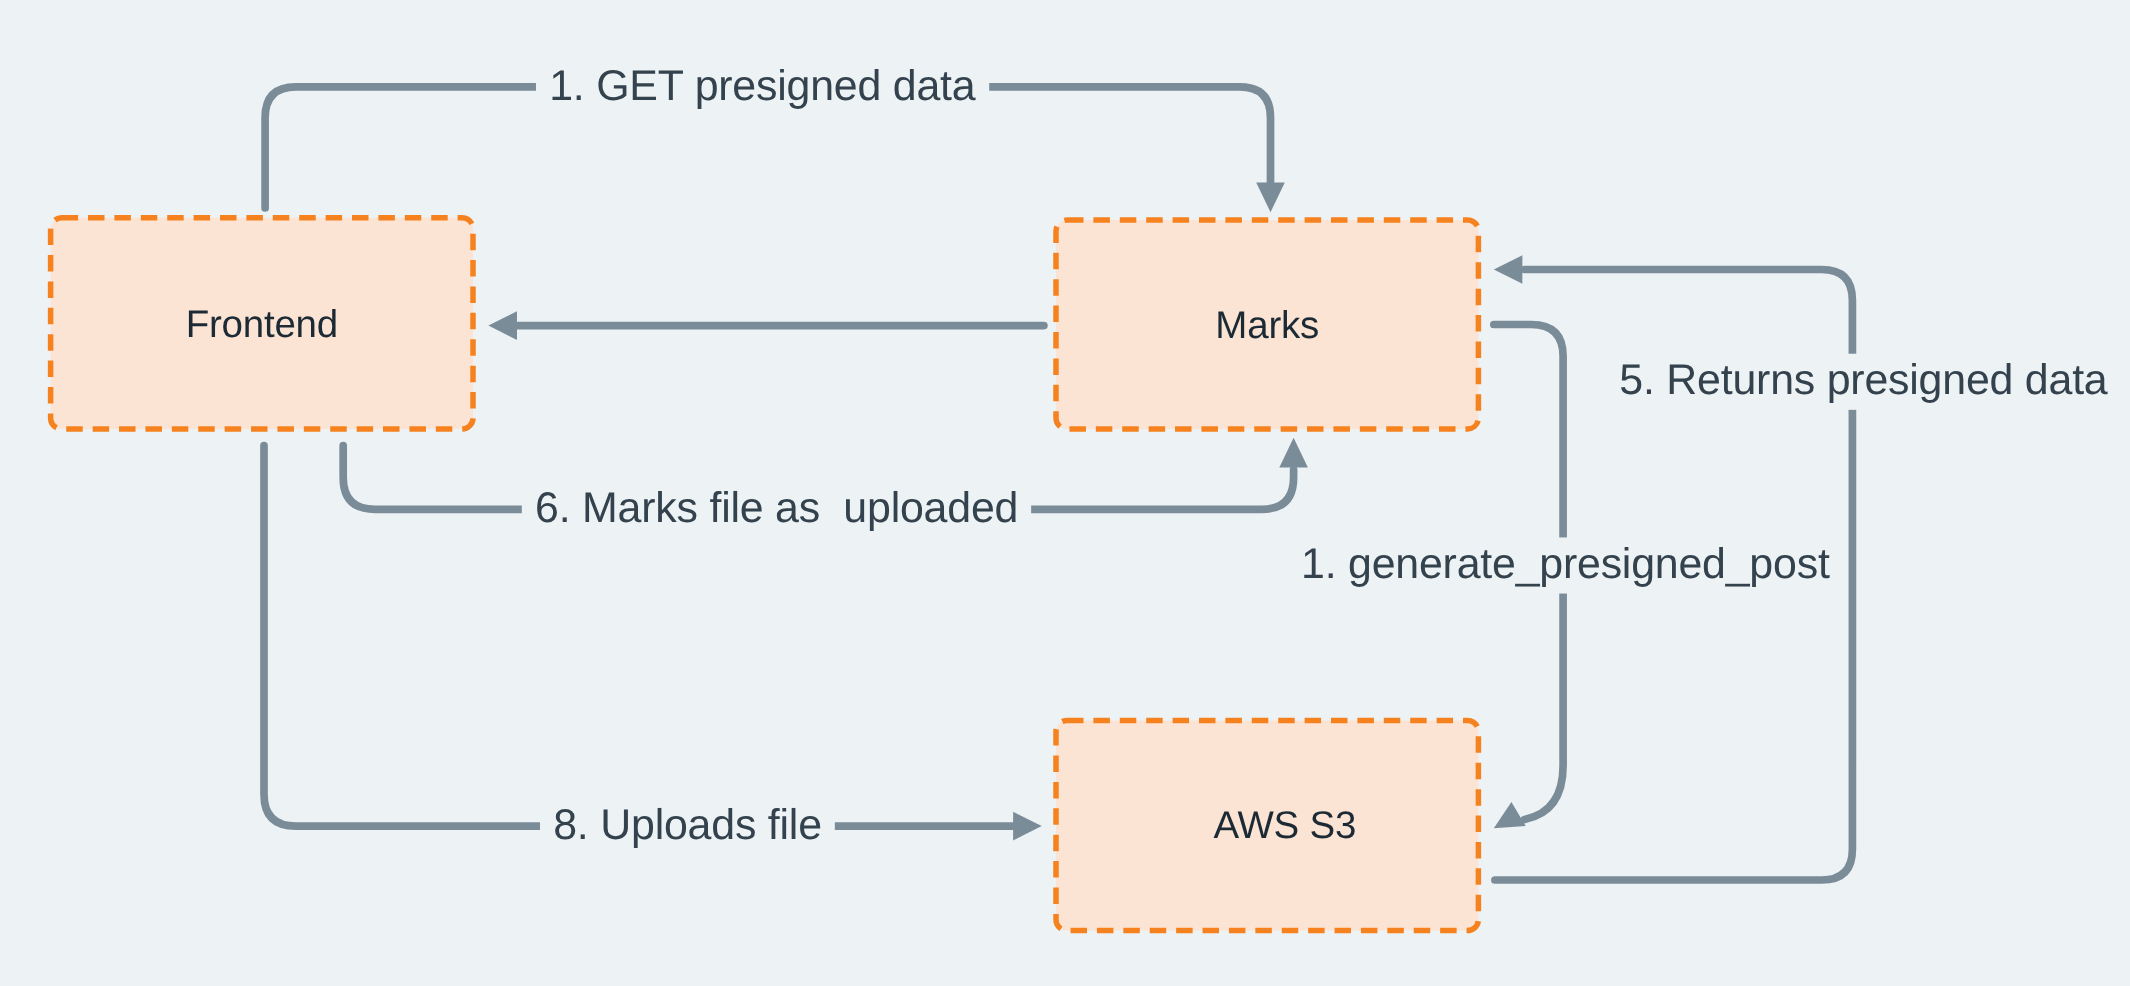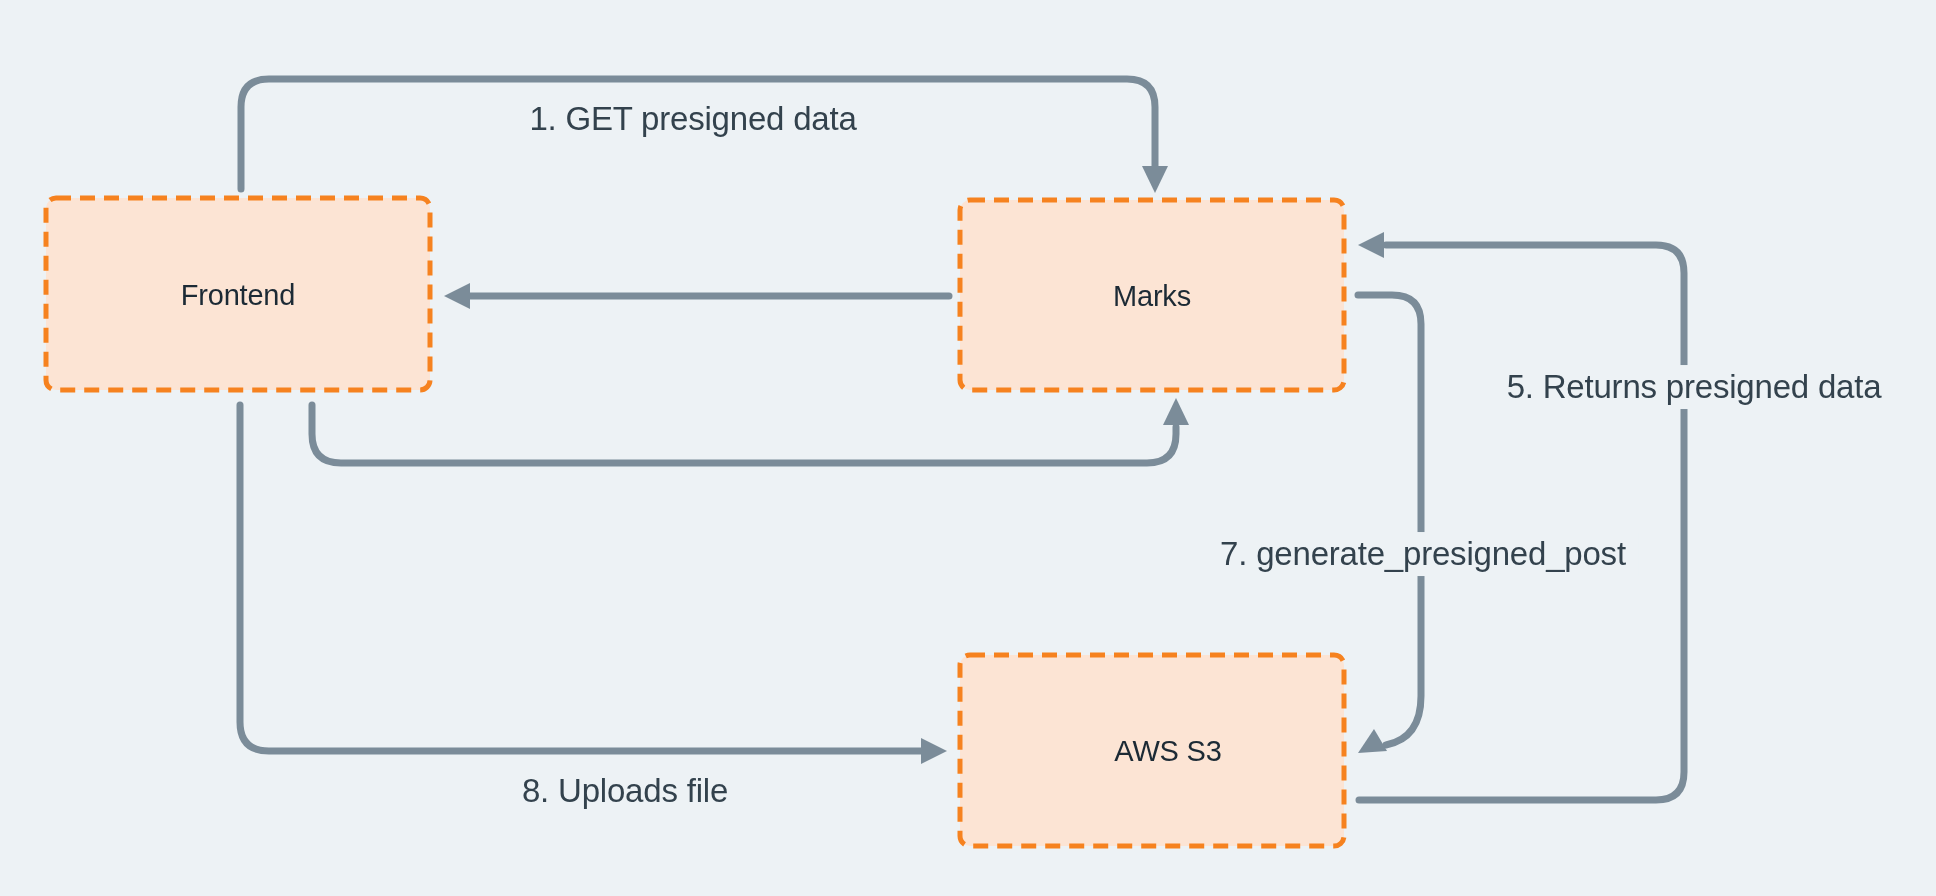--- a/index.html
+++ b/index.html
@@ -14,23 +14,23 @@
   html,body{width:1936px;height:896px;background:var(--bg);overflow:hidden;
     font-family:"Liberation Sans","DejaVu Sans",sans-serif;}
   .stage{position:relative;width:1936px;height:896px;background:var(--bg);}
   .stage svg{position:absolute;left:0;top:0;}
   .edge-line{stroke:var(--arrow);stroke-width:7;fill:none;stroke-linecap:round;}
   .edge-head{fill:var(--arrow);stroke:none;}
   .node-box{fill:var(--node-fill);stroke:var(--node-border);stroke-width:5;
     stroke-dasharray:15 9;}
   .label{position:absolute;transform:translate(-50%,-50%);white-space:pre;
     letter-spacing:-0.2px;}
-  .node-label{font-size:29px;color:var(--node-text);}
-  .edge-label{font-size:33px;color:var(--edge-text);background:var(--bg);
-    padding:3px 12px;line-height:1.15;margin-top:40px;}
+  .node-label{font-size:35px;color:var(--node-text);}
+  .edge-label{font-size:39px;color:var(--edge-text);background:var(--bg);
+    padding:3px 12px;line-height:1.15;}
   
   .nl-frontend{left:238px;top:295px;}
   .nl-django{left:1152px;top:296px;}
   .nl-aws{left:1152px;top:751px;margin-left:16px;}
   
   .el-1{left:693px;top:79px;}
   .el-2{left:1423px;top:514px;}
   .el-3{left:1694px;top:347px;}
   .el-4{left:690px;top:296px;}
   .el-5{left:625px;top:751px;}
@@ -69,17 +69,18 @@
       <rect class="node-box" x="960" y="200" width="384" height="190" rx="10"></rect>
       <rect class="node-box" x="960" y="655" width="384" height="191" rx="10"></rect>
     </g>
   </svg>
 
   <div class="label node-label nl-frontend">Frontend</div>
   <div class="label node-label nl-django">Marks</div>
   <div class="label node-label nl-aws">AWS S3</div>
 
   <div class="label edge-label el-1">1. GET presigned data</div>
-  <div class="label edge-label el-2">7. generate_presigned_post</div>
+  <div class="label edge-label el-2">1. generate_presigned_post</div>
   <div class="label edge-label el-3">5. Returns presigned data</div>
   <div class="label edge-label el-5">8. Uploads file</div>
+  <div class="label edge-label el-6">6. Marks file as  uploaded</div>
 
 </div>
 
 </body></html>

